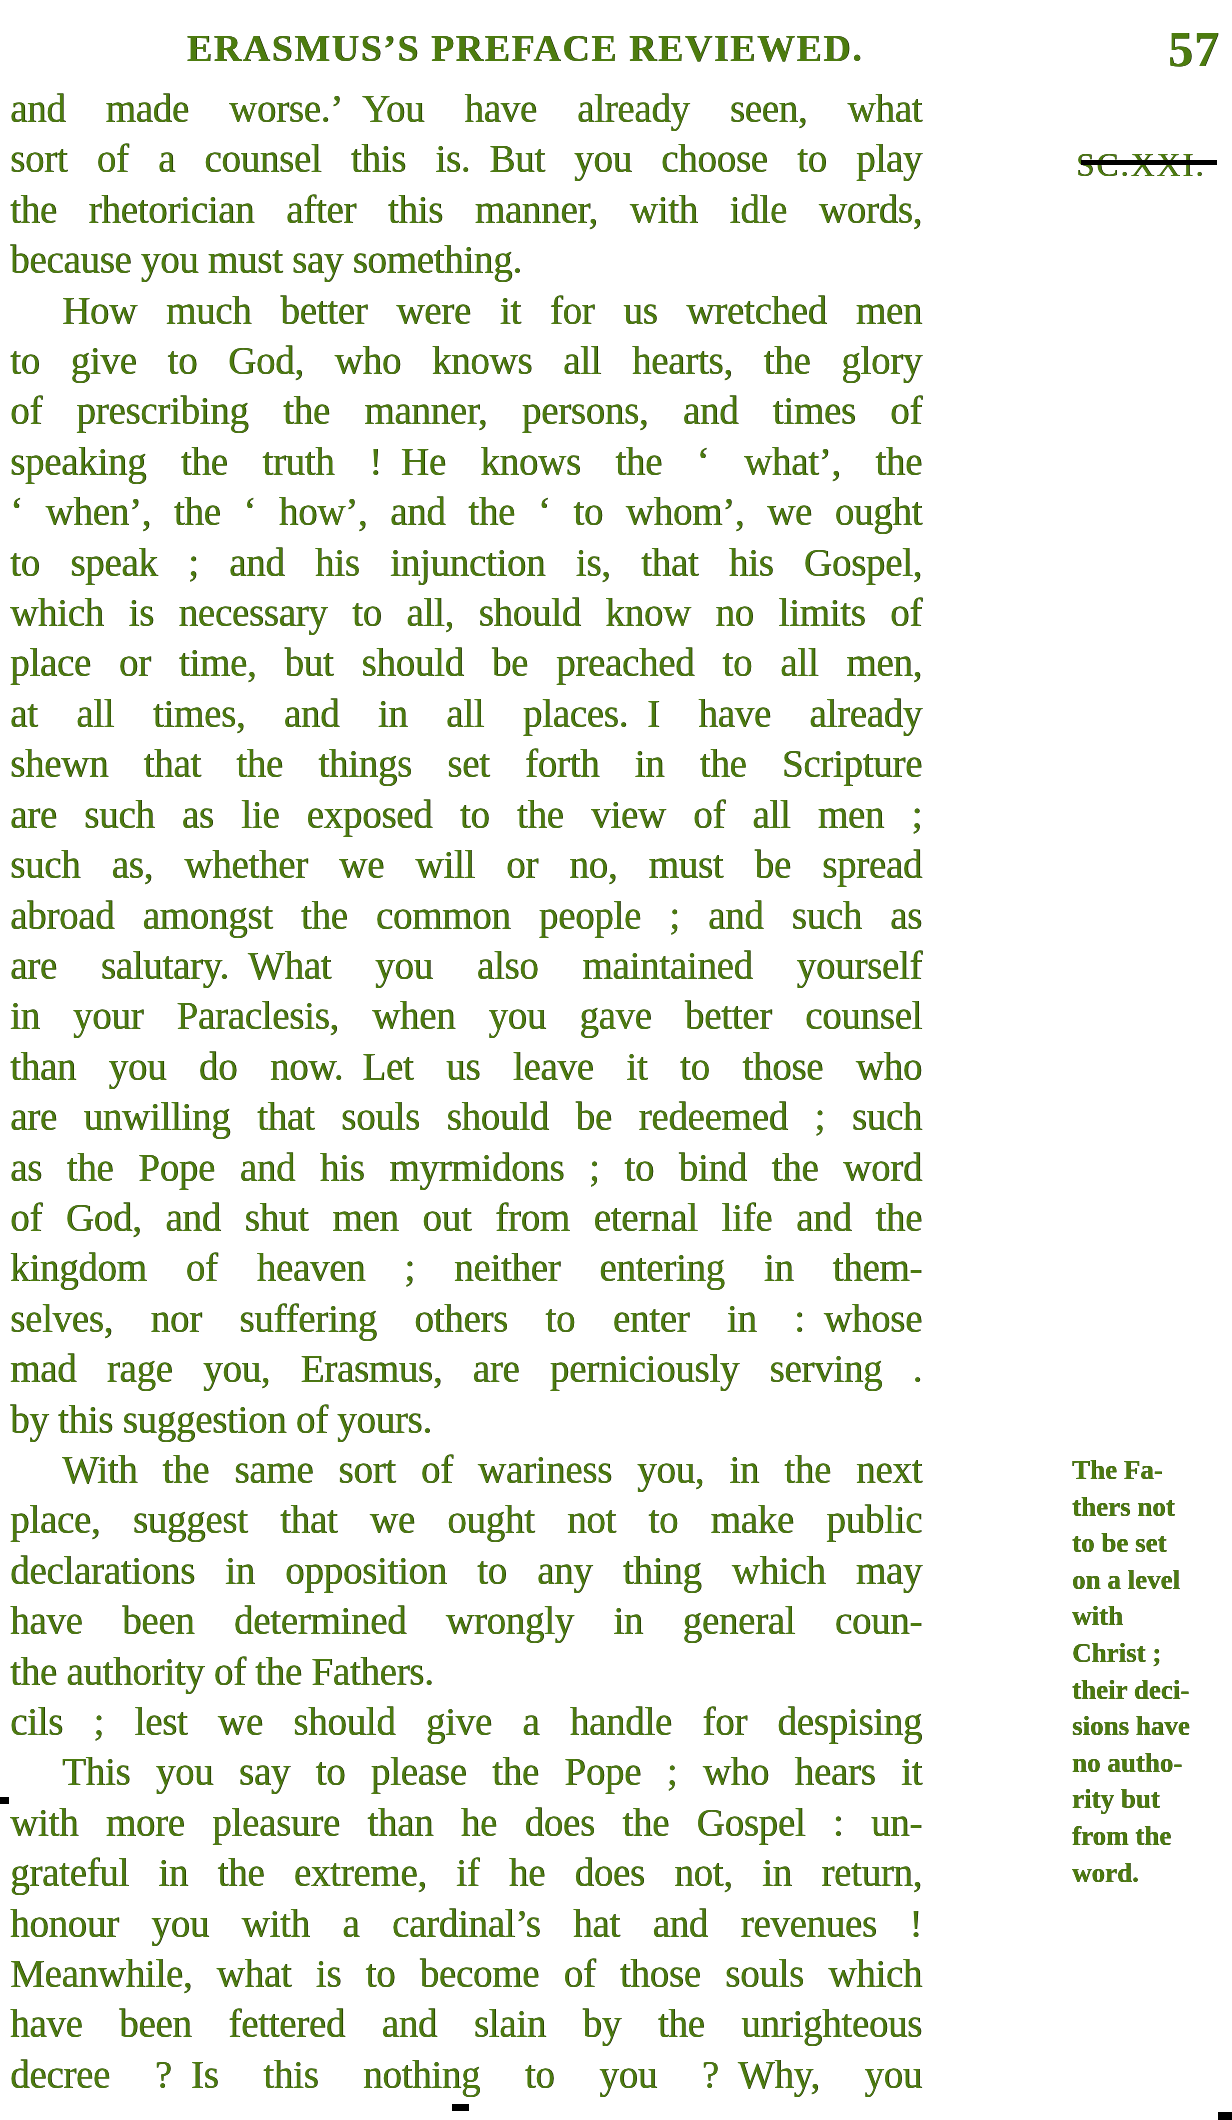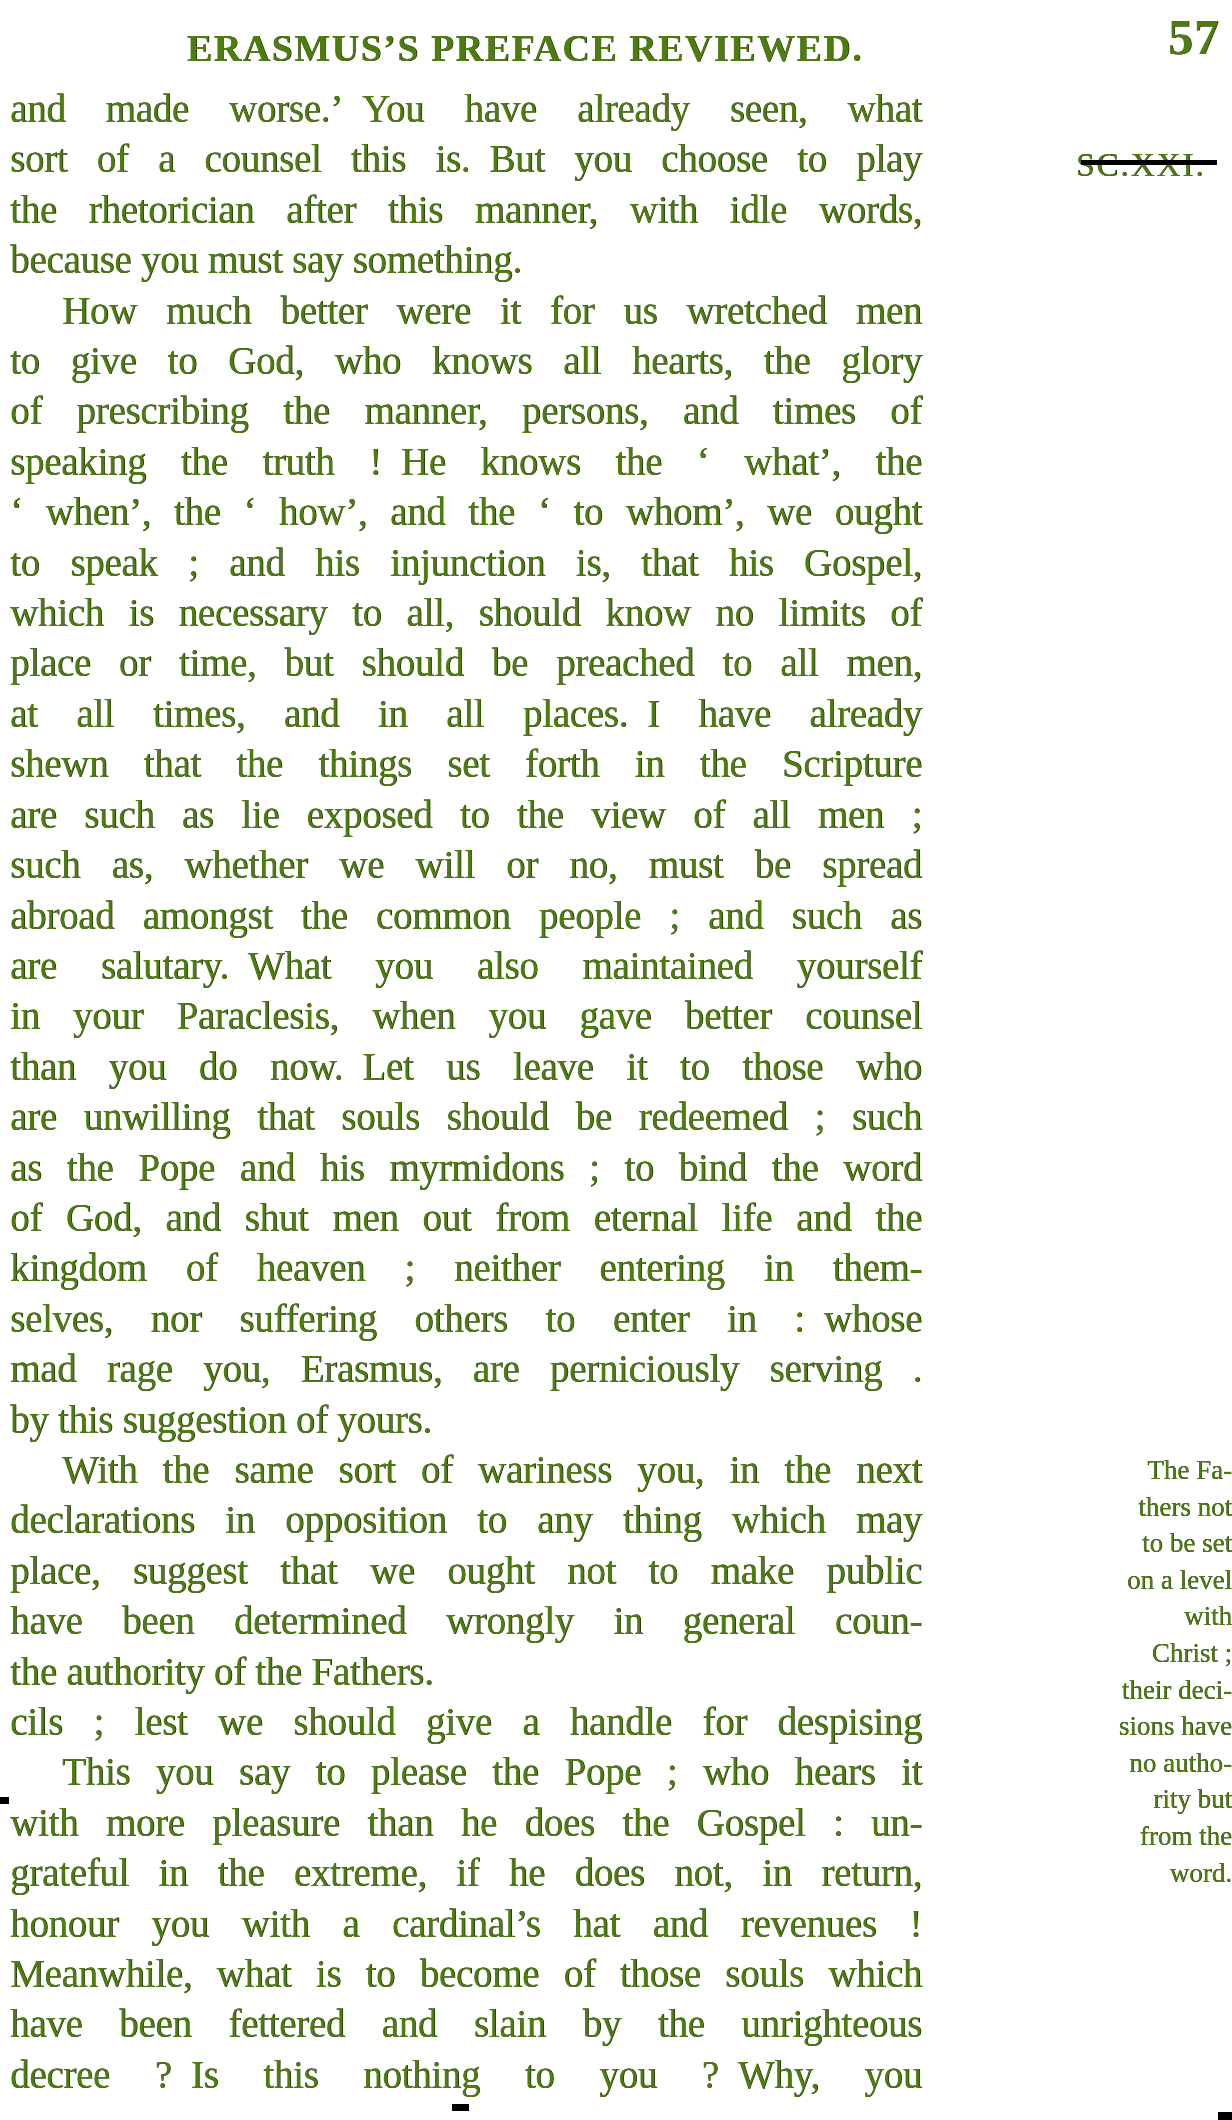--- a/index.html
+++ b/index.html
@@ -20,21 +20,21 @@
     text-align: center;
     font-size: 38px;
     font-weight: bold;
     letter-spacing: 1.5px;
     white-space: nowrap;
     text-shadow: 0.4px 0 0 #000;
   }
   .page-number {
     position: absolute;
     left: 1168px;
-    top: 8px;
+    top: 20px;
     font-size: 50px;
     font-weight: bold;
     letter-spacing: 1px;
     text-shadow: 0.5px 0 0 #000;
   }
   .body-column {
     position: absolute;
     left: 10px;
     top: 84px;
     width: 912px;
@@ -67,24 +67,23 @@
     width: 136px;
     height: 5px;
     background: #000;
   }
   .margin-note {
     position: absolute;
     left: 1072px;
     top: 1452px;
     width: 160px;
     font-size: 27px;
-    font-weight: normal;
+    font-weight: bold;
     line-height: 36.6px;
     text-shadow: 0.3px 0 0 #000;
-    text-align: right;
   }
   .mline { white-space: nowrap; }
   .artifact { position: absolute; background: #000; }
   .artifact-left-dash   { left: 0px;    top: 1797px; width: 9px;  height: 7px; }
   .artifact-bottom-dash { left: 452px;  top: 2104px; width: 17px; height: 7px; }
   .artifact-corner-mark { left: 1218px; top: 2112px; width: 14px; height: 8px; }
 </style>
 </head>
 <body>
 
@@ -116,22 +115,22 @@
       <div class="bline">in your Paraclesis, when you gave better counsel</div>
       <div class="bline">than you do now. Let us leave it to those who</div>
       <div class="bline">are unwilling that souls should be redeemed ; such</div>
       <div class="bline">as the Pope and his myrmidons ; to bind the word</div>
       <div class="bline">of God, and shut men out from eternal life and the</div>
       <div class="bline">kingdom of heaven ; neither entering in them-</div>
       <div class="bline">selves, nor suffering others to enter in : whose</div>
       <div class="bline">mad rage you, Erasmus, are perniciously serving .</div>
       <div class="bline nofill">by this suggestion of yours.</div>
       <div class="bline indent">With the same sort of wariness you, in the next</div>
+      <div class="bline">place, suggest that we ought not to make public</div>
       <div class="bline">declarations in opposition to any thing which may</div>
-      <div class="bline">place, suggest that we ought not to make public</div>
       <div class="bline">have been determined wrongly in general coun-</div>
       <div class="bline nofill">the authority of the Fathers.</div>
       <div class="bline">cils ; lest we should give a handle for despising</div>
       <div class="bline indent">This you say to please the Pope ; who hears it</div>
       <div class="bline">with more pleasure than he does the Gospel : un-</div>
       <div class="bline">grateful in the extreme, if he does not, in return,</div>
       <div class="bline">honour you with a cardinal’s hat and revenues !</div>
       <div class="bline">Meanwhile, what is to become of those souls which</div>
       <div class="bline">have been fettered and slain by the unrighteous</div>
       <div class="bline">decree ? Is this nothing to you ? Why, you</div>

